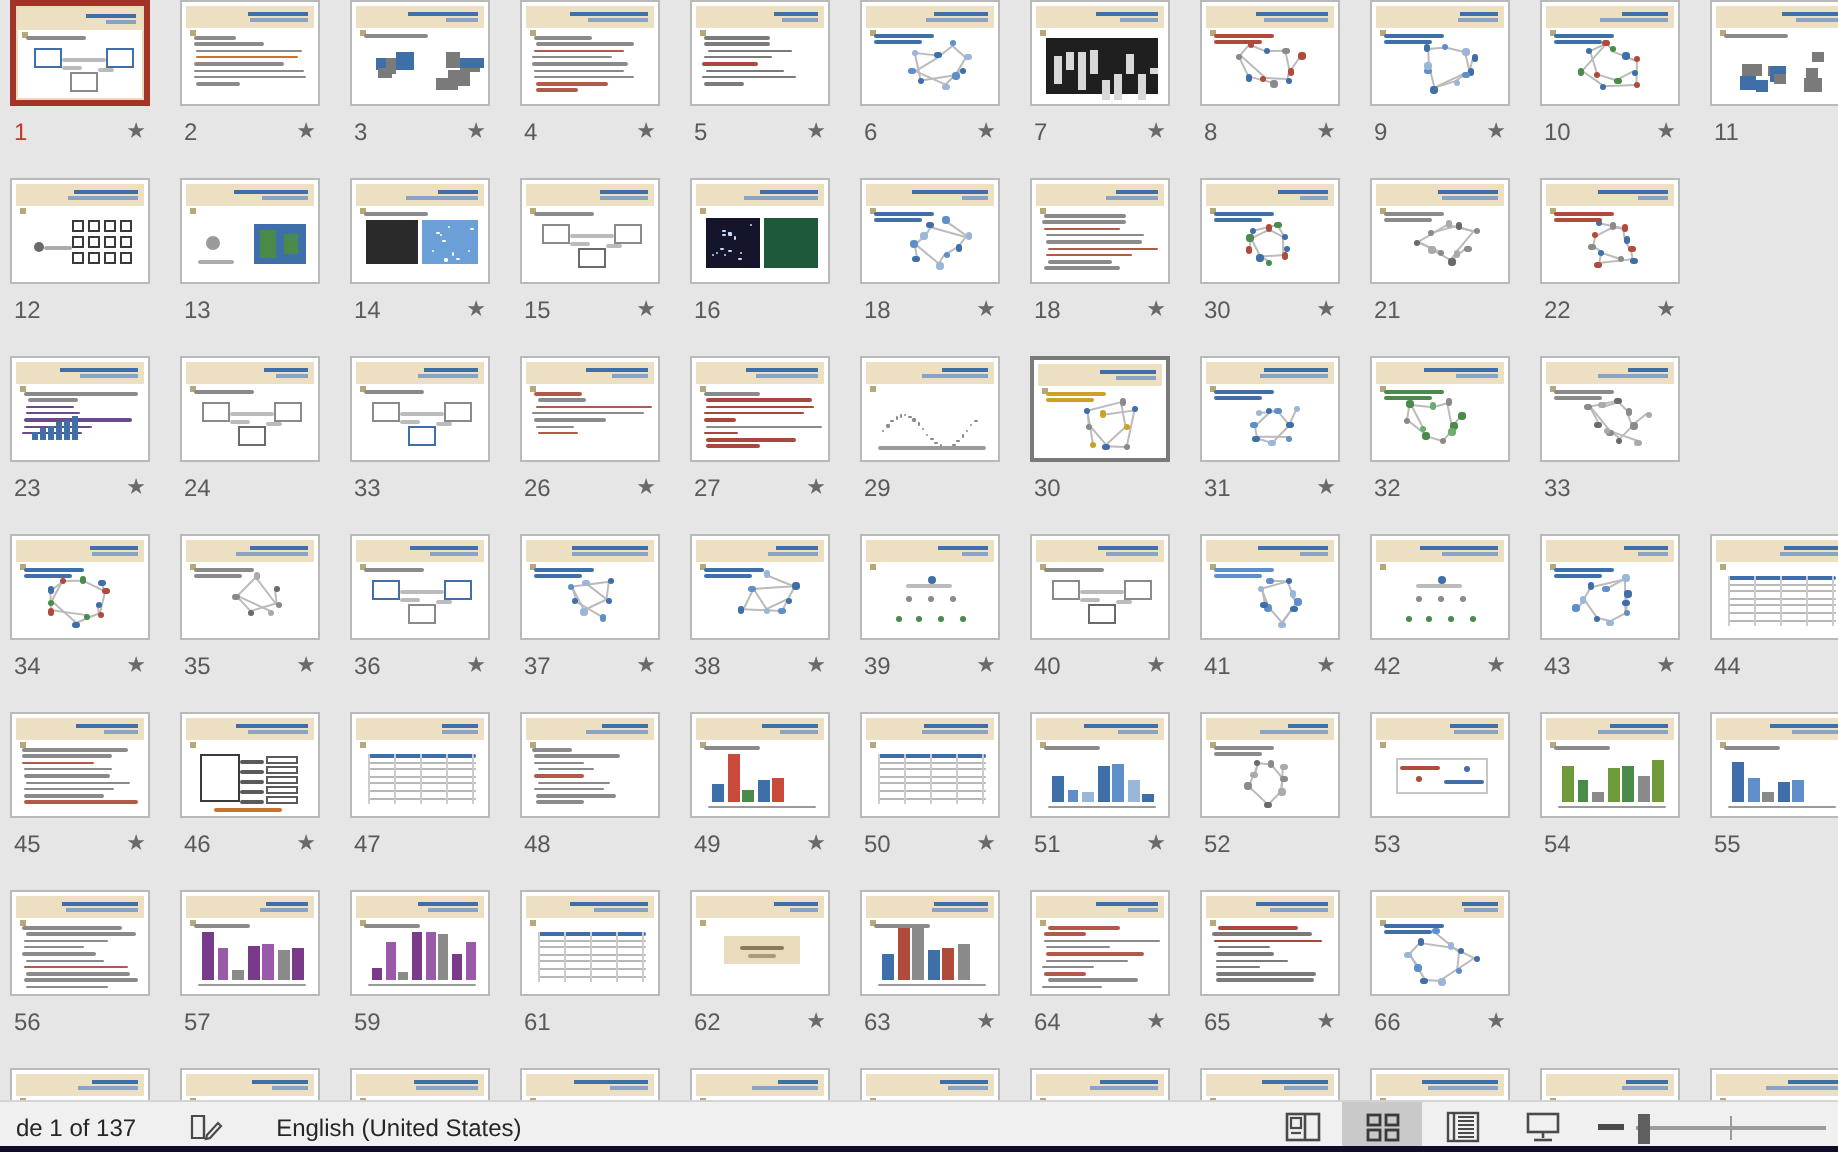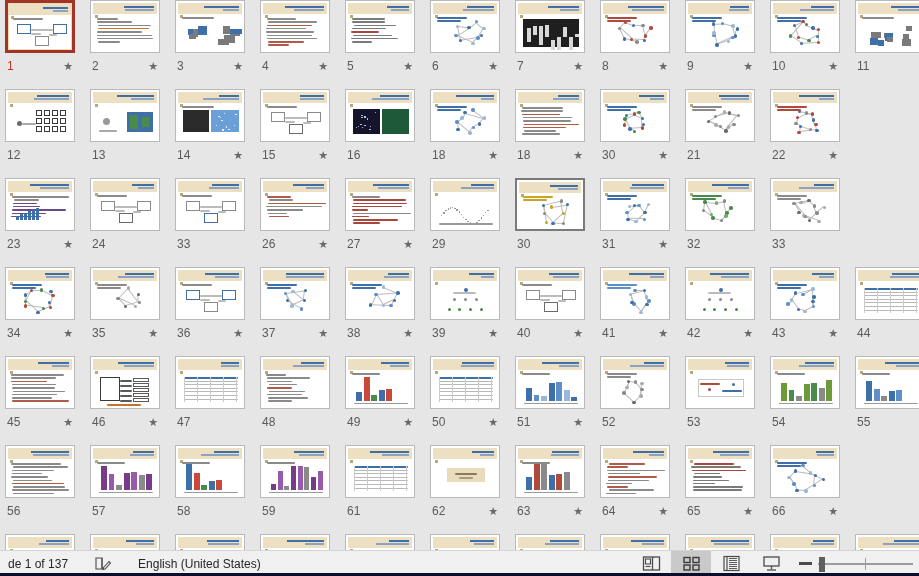--- a/index.html
+++ b/index.html
@@ -1640,41 +1640,20 @@
           <div class="meta">
             <span class="num">57</span>
             <span class="star hidden">★</span>
           </div>
         </div>
         <div class="cell">
           <div class="thumb-wrap">
             <div class="thumb">
               <div class="band"></div>
               <div class="tick"></div>
-              <div class="ttl" style="width: 25.4195px;"></div>
-              <div class="ttl2" style="width: 37.6446px;"></div>
-              <div style="position: absolute; left: 8px; top: 16.141px; width: 6px; height: 25.859px; background: rgb(63, 111, 168);"></div>
-              <div style="position: absolute; left: 15.6px; top: 24.6931px; width: 6px; height: 17.3069px; background: rgb(201, 74, 58);"></div>
-              <div style="position: absolute; left: 23.2px; top: 37.4607px; width: 6px; height: 4.53934px; background: rgb(74, 138, 74);"></div>
-              <div style="position: absolute; left: 30.8px; top: 32.9191px; width: 6px; height: 9.0809px; background: rgb(63, 111, 168);"></div>
-              <div style="position: absolute; left: 38.4px; top: 31.9141px; width: 6px; height: 10.0859px; background: rgb(201, 74, 58);"></div>
-              <div class="ln" style="left: 6px; top: 43.5px; width: 54px; height: 1.5px; background: rgb(154, 154, 154);"></div>
-              <div class="ln" style="left: 4px; top: 14px; width: 28px; height: 1.5px; background: rgb(138, 138, 138);"></div>
-            </div>
-          </div>
-          <div class="meta">
-            <span class="num">58</span>
-            <span class="star hidden">★</span>
-          </div>
-        </div>
-        <div class="cell">
-          <div class="thumb-wrap">
-            <div class="thumb">
-              <div class="band"></div>
-              <div class="tick"></div>
               <div class="ttl" style="width: 30.0497px;"></div>
               <div class="ttl2" style="width: 25.2684px;"></div>
               <div style="position: absolute; left: 8px; top: 36.2438px; width: 5.05px; height: 5.75619px; background: rgb(122, 58, 138);"></div>
               <div style="position: absolute; left: 14.65px; top: 23.0279px; width: 5.05px; height: 18.9721px; background: rgb(154, 90, 170);"></div>
               <div style="position: absolute; left: 21.3px; top: 37.5892px; width: 5.05px; height: 4.4108px; background: rgb(138, 138, 138);"></div>
               <div style="position: absolute; left: 27.95px; top: 18.4772px; width: 5.05px; height: 23.5228px; background: rgb(122, 58, 138);"></div>
               <div style="position: absolute; left: 34.6px; top: 17.5004px; width: 5.05px; height: 24.4996px; background: rgb(154, 90, 170);"></div>
               <div style="position: absolute; left: 41.25px; top: 18.838px; width: 5.05px; height: 23.162px; background: rgb(138, 138, 138);"></div>
               <div style="position: absolute; left: 47.9px; top: 29.4837px; width: 5.05px; height: 12.5163px; background: rgb(122, 58, 138);"></div>
               <div style="position: absolute; left: 54.55px; top: 23.0239px; width: 5.05px; height: 18.9761px; background: rgb(154, 90, 170);"></div>

